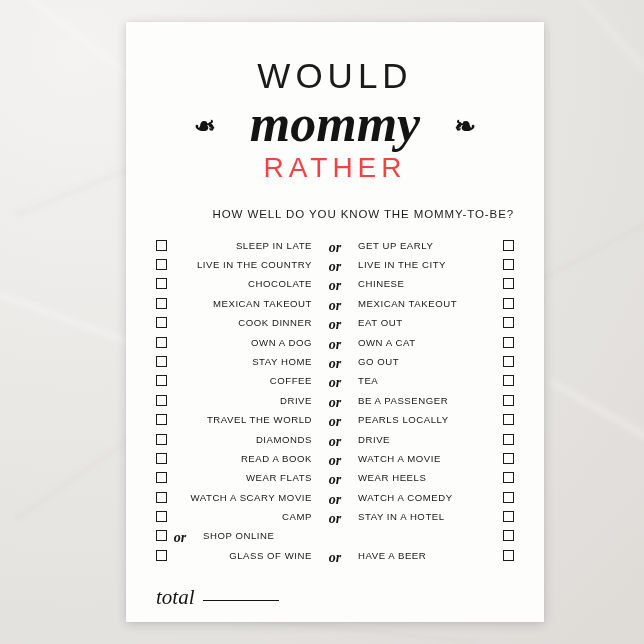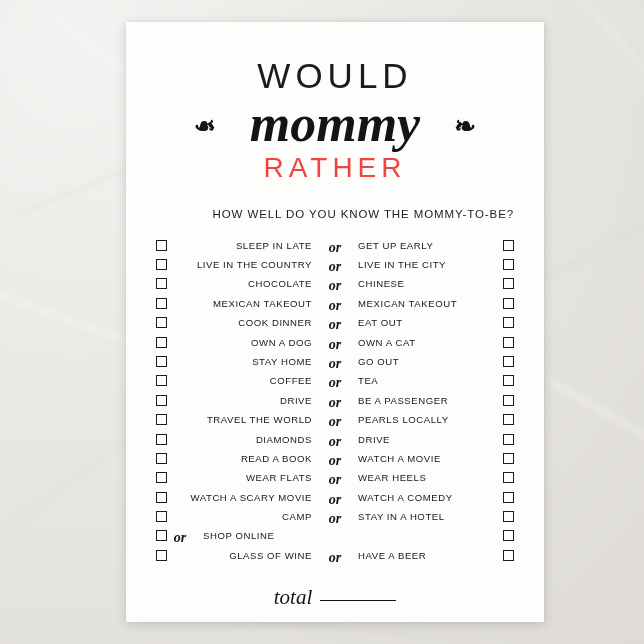--- a/index.html
+++ b/index.html
@@ -129,21 +129,21 @@
     width: 26px;
     text-align: center;
     font-family: "Liberation Serif", serif;
     font-style: italic;
     font-weight: 700;
     font-size: 14px;
     color: #151515;
   }
   .total {
     margin-top: 16px;
-    text-align: center;
+    text-align: left;
     font-family: "Liberation Serif", serif;
     font-style: italic;
     font-size: 21px;
     color: #141414;
   }
   .total .line {
     display: inline-block;
     width: 76px;
     border-bottom: 1.4px solid #141414;
     margin-left: 8px;

